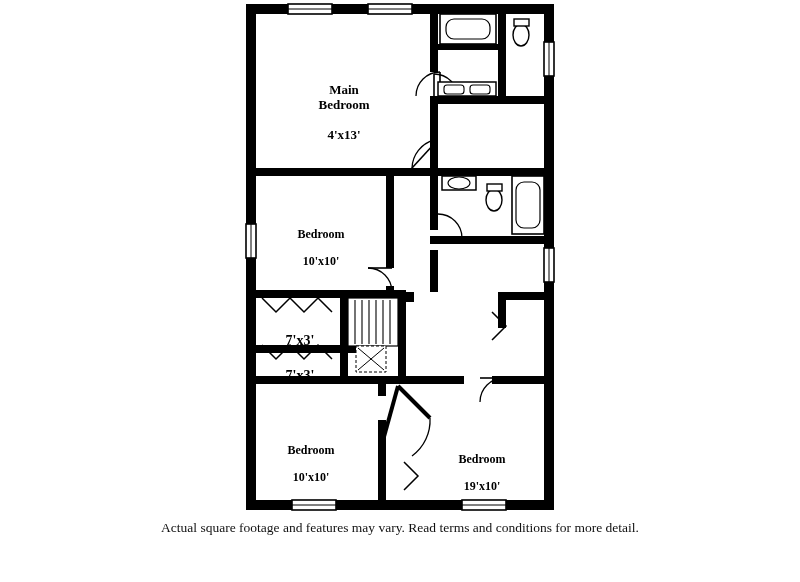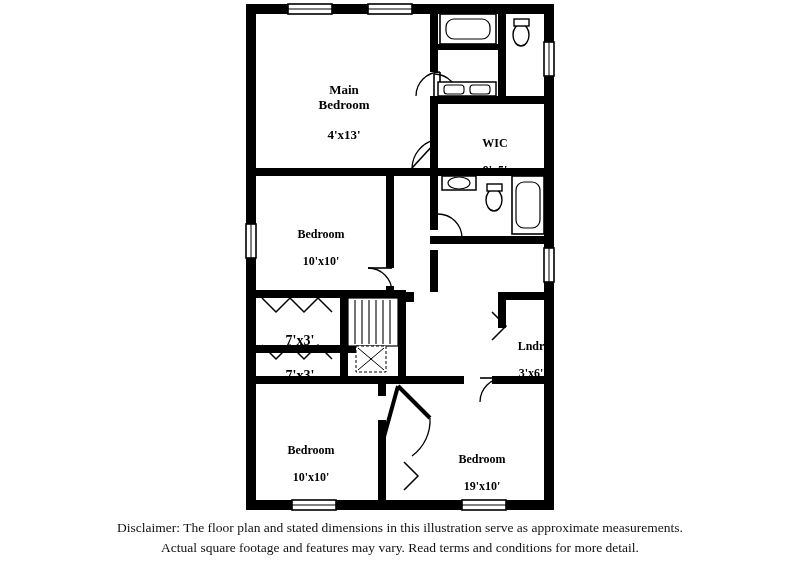--- a/index.html
+++ b/index.html
@@ -216,51 +216,42 @@
       <rect x="516" y="182" width="24" height="46" rx="8" stroke-width="1.2"></rect>
     </g>
   </svg>
 
   <div class="room-label rl-main" style="left:284px; top:68px; width:120px;">
     <div>Main
 Bedroom</div>
     <div>4'x13'</div>
   </div>
 
-  <div class="room-label rl-med" style="left:445px; top:123px; width:100px;">
-    <div>WIC</div>
-    <div>9'x5'</div>
-  </div>
 
   <div class="room-label rl-med" style="left:261px; top:214px; width:120px;">
     <div>Bedroom</div>
     <div>10'x10'</div>
   </div>
 
   <div class="room-label rl-small" style="left:260px; top:317px; width:80px;">
     <div>7'x3'</div>
   </div>
 
   <div class="room-label rl-small" style="left:260px; top:352px; width:80px;">
     <div>7'x3'</div>
   </div>
 
-  <div class="room-label rl-med" style="left:486px; top:326px; width:90px;">
-    <div>Lndr</div>
-    <div>3'x6'</div>
-  </div>
 
   <div class="room-label rl-med" style="left:251px; top:430px; width:120px;">
     <div>Bedroom</div>
     <div>10'x10'</div>
   </div>
 
   <div class="room-label rl-med" style="left:422px; top:439px; width:120px;">
     <div>Bedroom</div>
     <div>19'x10'</div>
   </div>
 
   <div class="disclaimer">
-    <div>Disclaimer: The floor plan and stated dimensions in this illustration serve as approximate measurements.</div>
     <div>Actual square footage and features may vary. Read terms and conditions for more detail.</div>
   </div>
 
 </div>
 
 </body></html>

